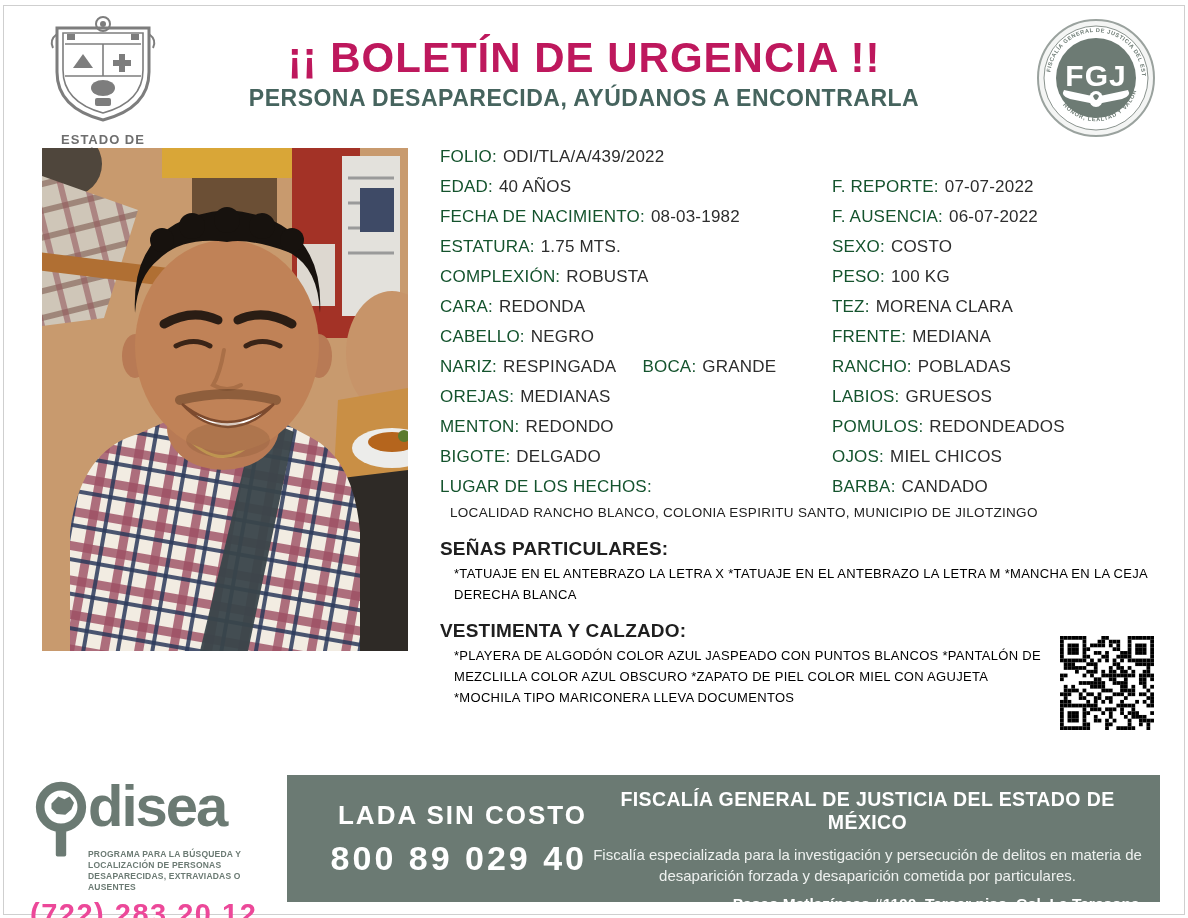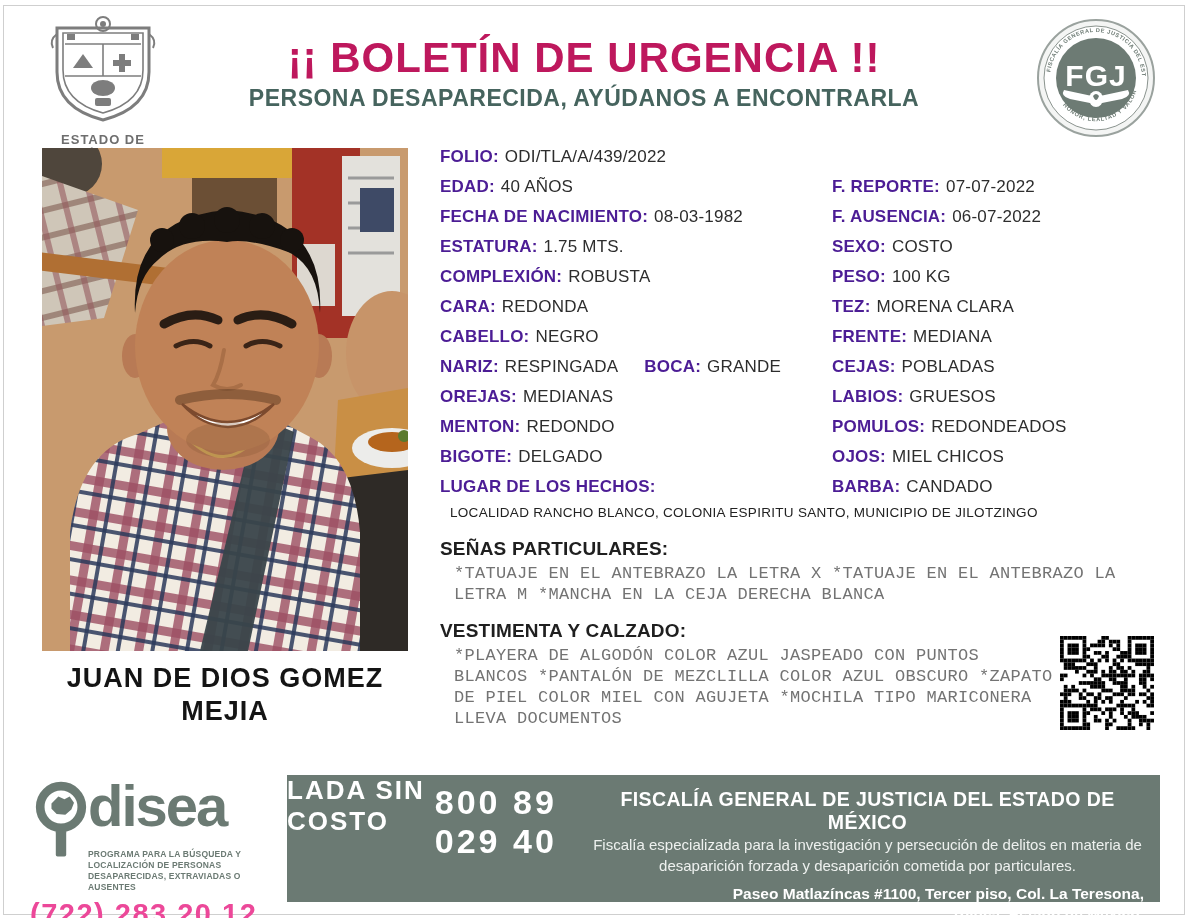--- a/index.html
+++ b/index.html
@@ -18,45 +18,45 @@
   
   .photo{position:absolute;left:42px;top:148px;width:366px;height:503px;overflow:hidden;background:#c89a6e;}
   .name{position:absolute;left:26px;top:662px;width:398px;text-align:center;
         font-size:27px;font-weight:bold;letter-spacing:1px;line-height:33px;color:#141414;}
 
   
   .details{position:absolute;left:440px;top:142px;width:722px;}
   .d-row{display:flex;line-height:30px;font-size:17px;}
   .d-left{width:392px;}
   .d-right{flex:1;}
-  .lbl{font-weight:bold;color:#4c1d95;margin-right:6px;letter-spacing:.2px;}
+  .lbl{font-weight:normal;color:#14532d;margin-right:6px;letter-spacing:.2px;}
   .val{color:#2d2d2d;letter-spacing:.2px;}
   .pair2{margin-left:26px;}
   .loc-detail{font-size:13.5px;line-height:20px;letter-spacing:.3px;color:#222;margin:1px 0 0 10px;}
   .section-title{font-size:19px;font-weight:bold;line-height:26px;margin-top:13px;letter-spacing:.2px;}
-  .section-body{font-size:17px;line-height:21px;letter-spacing:.3px;color:#737373;margin:1px 0 0 14px;width:706px;font-family:Liberation Mono, monospace;}
+  .section-body{font-size:13px;line-height:21px;letter-spacing:.3px;color:#000000;margin:1px 0 0 14px;width:706px;}
   .section-body.vest{width:600px;}
 
   .qr{position:absolute;left:1060px;top:636px;width:94px;height:94px;background:#fff;}
 
   
   .odisea{position:absolute;left:30px;top:781px;width:256px;}
   .odisea-row{display:flex;align-items:flex-start;}
   .odisea-right{margin-left:-4px;}
   .odisea-brand{font-size:58px;line-height:50px;font-weight:bold;color:#6B7A73;letter-spacing:-2px;}
   .odisea-tagline{width:196px;font-size:8.5px;line-height:11px;font-weight:bold;color:#6B7A73;letter-spacing:.2px;margin-top:18px;}
   .odisea-phone{font-size:29px;font-weight:bold;color:#ec4899;letter-spacing:1.5px;margin-top:5px;}
 
   .band{position:absolute;left:287px;top:775px;width:873px;height:127px;background:#6B7A73;display:flex;}
-  .band-left{width:300px;display:flex;justify-content:center;align-items:flex-start;color:#fff;}
+  .band-left{width:300px;display:flex;flex-direction:column;justify-content:center;align-items:flex-end;color:#fff;}
   .lada-label{font-size:26px;font-weight:bold;letter-spacing:2px;}
   .lada-number{font-size:34px;font-weight:bold;letter-spacing:3px;margin-top:8px;}
   .band-right{flex:1;color:#fff;padding:13px 16px 8px 4px;display:flex;flex-direction:column;}
   .fgj-title{font-size:19.5px;font-weight:bold;text-align:center;letter-spacing:.4px;}
-  .fgj-desc{font-size:15px;text-align:center;line-height:21px;color:#eef1ef;}
+  .fgj-desc{font-size:15px;text-align:center;margin-top:10px;line-height:21px;color:#eef1ef;}
   .fgj-address{font-size:15.5px;font-weight:bold;text-align:right;width:440px;margin-left:auto;margin-top:7px;line-height:21px;}
 </style>
 </head>
 <body>
 
 <div class="page">
   <div class="frame"></div>
 
   <div class="state-logo">
     <svg width="120" height="112" viewBox="0 0 120 112">
@@ -180,24 +180,20 @@
         <path d="M134,198 Q152,189 168,198"></path>
         <path d="M204,198 Q220,189 238,198"></path>
       </g>
       <path d="M182,202 Q178,226 171,237 Q185,245 199,237" stroke="#a96f47" stroke-width="4" fill="none" stroke-linecap="round"></path>
       <path d="M138,252 Q186,240 234,252" stroke="#5b3a22" stroke-width="10" fill="none" opacity="0.5" stroke-linecap="round"></path>
       <path d="M140,256 Q185,292 232,256 Q212,278 186,279 Q160,278 140,256 Z" fill="#fff" stroke="#7c4a2e" stroke-width="2.5"></path>
       <ellipse cx="186" cy="292" rx="42" ry="18" fill="#8a5a38" opacity="0.32"></ellipse>
     </svg>
   </div>
 
-  <div class="name">
-    <div>JUAN DE DIOS GOMEZ</div>
-    <div>MEJIA</div>
-  </div>
 
   <div class="details">
     <div class="d-row">
       <div class="d-left">
         <span class="lbl">FOLIO:</span><span class="val">ODI/TLA/A/439/2022</span>
       </div>
       <div class="d-right"></div>
     </div>
 
     <div>
@@ -220,21 +216,21 @@
         <div class="d-row">
           <div class="d-left"><span class="lbl">CARA:</span><span class="val">REDONDA</span></div>
           <div class="d-right"><span class="lbl">TEZ:</span><span class="val">MORENA CLARA</span></div>
         </div>
         <div class="d-row">
           <div class="d-left"><span class="lbl">CABELLO:</span><span class="val">NEGRO</span></div>
           <div class="d-right"><span class="lbl">FRENTE:</span><span class="val">MEDIANA</span></div>
         </div>
         <div class="d-row">
           <div class="d-left"><span class="lbl">NARIZ:</span><span class="val">RESPINGADA</span><span class="lbl pair2">BOCA:</span><span class="val">GRANDE</span></div>
-          <div class="d-right"><span class="lbl">CEJAS:</span><span class="val">POBLADAS</span></div>
+          <div class="d-right"><span class="lbl">RANCHO:</span><span class="val">POBLADAS</span></div>
         </div>
         <div class="d-row">
           <div class="d-left"><span class="lbl">OREJAS:</span><span class="val">MEDIANAS</span></div>
           <div class="d-right"><span class="lbl">LABIOS:</span><span class="val">GRUESOS</span></div>
         </div>
         <div class="d-row">
           <div class="d-left"><span class="lbl">MENTON:</span><span class="val">REDONDO</span></div>
           <div class="d-right"><span class="lbl">POMULOS:</span><span class="val">REDONDEADOS</span></div>
         </div>
         <div class="d-row">

